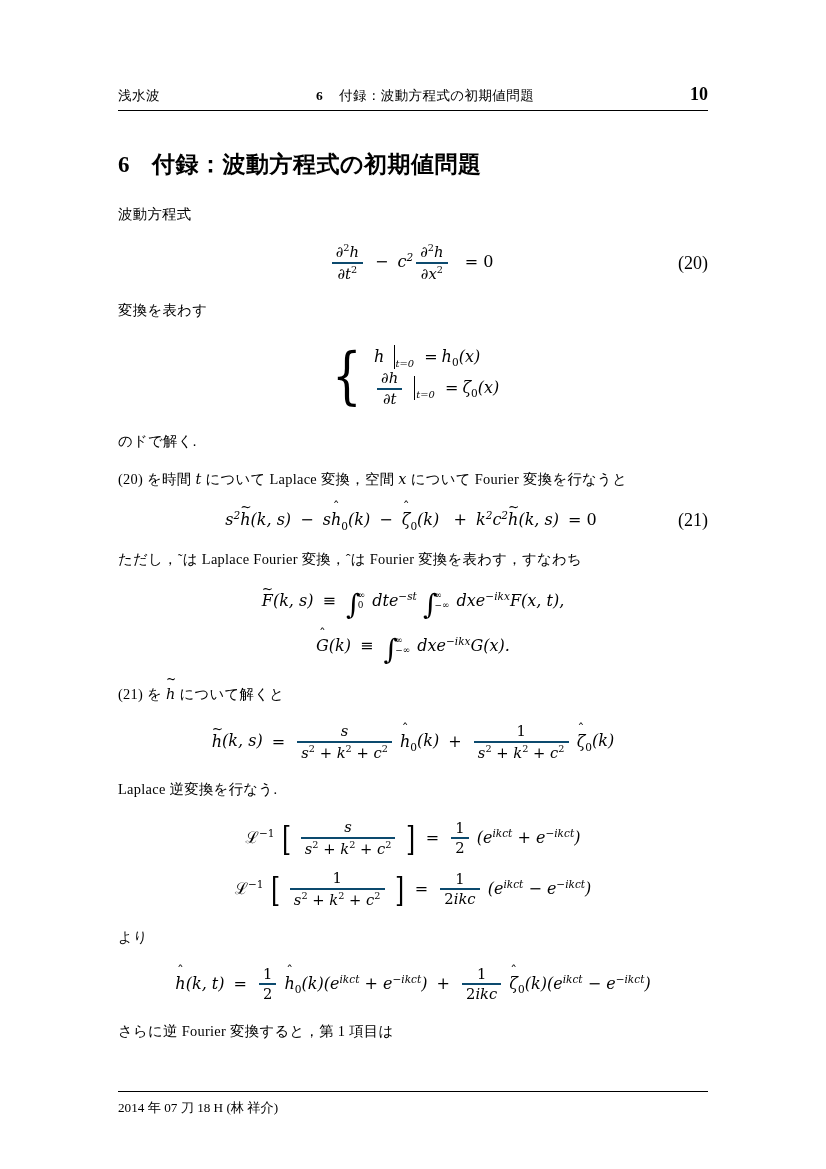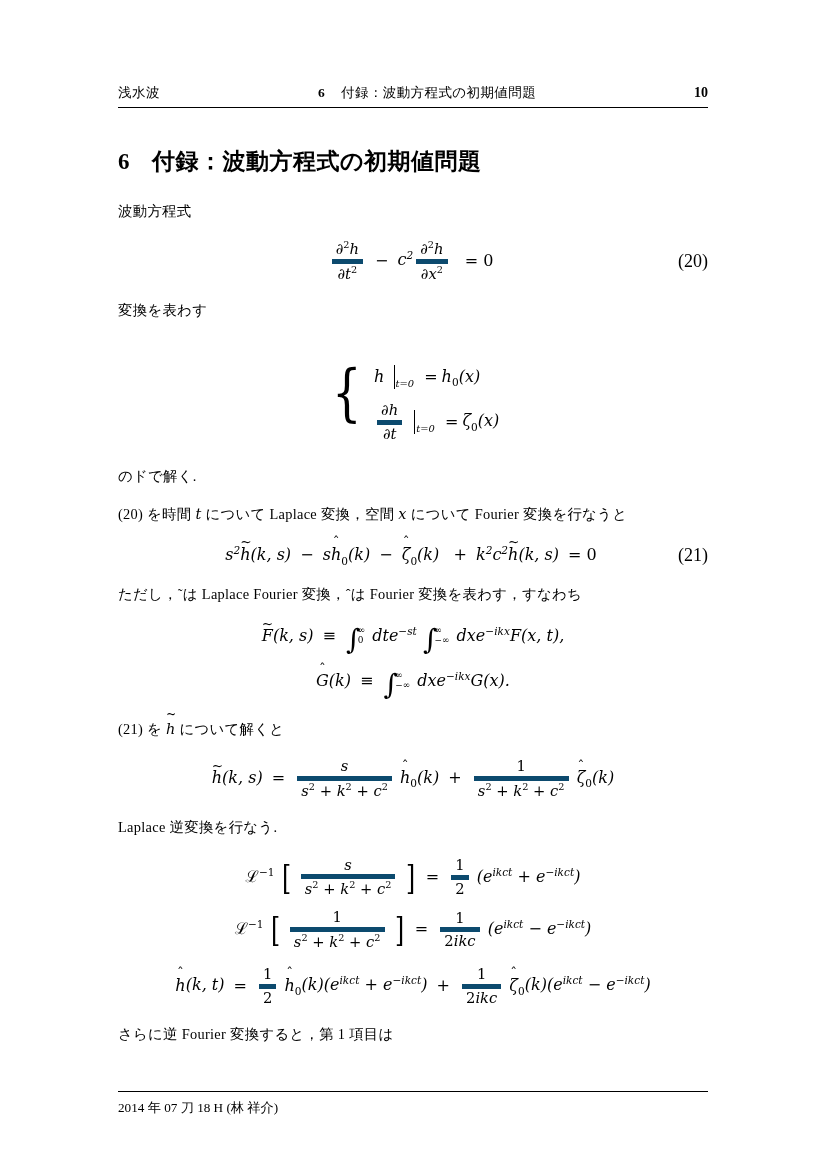--- a/index.html
+++ b/index.html
@@ -46,21 +46,21 @@
     text-align: center;
     letter-spacing: .4px;
   }
   .runhead .center .secnum {
     margin-right: 16px;
     font-weight: bold;
   }
   .runhead .right {
     flex: 0 0 auto;
     font-weight: bold;
-    font-size: 14px;
+    font-size: 18px;
   }
 
   
   h1.section {
     font-size: 23px;
     font-weight: bold;
     margin: 38px 0 22px 0;
     letter-spacing: .5px;
   }
   h1.section .num {
@@ -104,21 +104,21 @@
     display: inline-block;
     vertical-align: middle;
     text-align: center;
     font-size: .92em;
     line-height: 1.12;
     margin: 0 3px;
   }
   .frac > .num {
     display: block;
     padding: 0 4px 1px 4px;
-    border-bottom: 5px solid #0c4a6e;
+    border-bottom: 2px solid #0c4a6e;
   }
   .frac > .den {
     display: block;
     padding: 1px 4px 0 4px;
   }
   sup.s { font-size: .66em; vertical-align: super; font-style: italic; }
   sup.n { font-size: .66em; vertical-align: super; font-style: normal; }
   sub.n { font-size: .66em; vertical-align: sub; font-style: normal; }
 
   
@@ -132,23 +132,22 @@
     line-height: 0.78;
     font-family: "DejaVu Serif", serif;
     font-style: normal;
     margin-right: 8px;
     transform: scaleX(.75);
     display: inline-block;
   }
   .system .rows {
     display: flex;
     flex-direction: column;
-    gap: 13px;
+    gap: 1px;
     text-align: left;
-    margin-top: 20px;
   }
   .system .rows > div { white-space: nowrap; }
 
   
   .vbar {
     display: inline-block;
     position: relative;
     font-style: normal;
     margin: 0 2px 0 4px;
   }
@@ -367,20 +366,21 @@
             <span class="frac"><span class="num"><span class="up">1</span></span><span class="den"><span class="mi">s</span><sup class="n">2</sup> + <span class="mi">k</span><sup class="n">2</sup> + <span class="mi">c</span><sup class="n">2</sup></span></span>
             <span class="bigbr">]</span>
             <span class="op">=</span>
             <span class="frac"><span class="num"><span class="up">1</span></span><span class="den"><span class="up">2</span><span class="mi">ikc</span></span></span>
             (<span class="mi">e</span><sup class="s">ikct</sup> − <span class="mi">e</span><sup class="s">−ikct</sup>)
           </div>
         </span>
       </span>
     </div>
 
+    <p class="body">より</p>
 
     <div class="eq-row">
       <span class="math">
         <span class="acc"><span class="ac">ˆ</span><span class="mi">h</span></span>(<span class="mi">k</span>,&nbsp;<span class="mi">t</span>)
         <span class="op">=</span>
         <span class="frac"><span class="num"><span class="up">1</span></span><span class="den"><span class="up">2</span></span></span>
         <span class="acc"><span class="ac">ˆ</span><span class="mi">h</span></span><sub class="n">0</sub>(<span class="mi">k</span>)(<span class="mi">e</span><sup class="s">ikct</sup> + <span class="mi">e</span><sup class="s">−ikct</sup>)
         <span class="op">+</span>
         <span class="frac"><span class="num"><span class="up">1</span></span><span class="den"><span class="up">2</span><span class="mi">ikc</span></span></span>
         <span class="acc"><span class="ac">ˆ</span><span class="mi">ζ</span></span><sub class="n">0</sub>(<span class="mi">k</span>)(<span class="mi">e</span><sup class="s">ikct</sup> − <span class="mi">e</span><sup class="s">−ikct</sup>)

